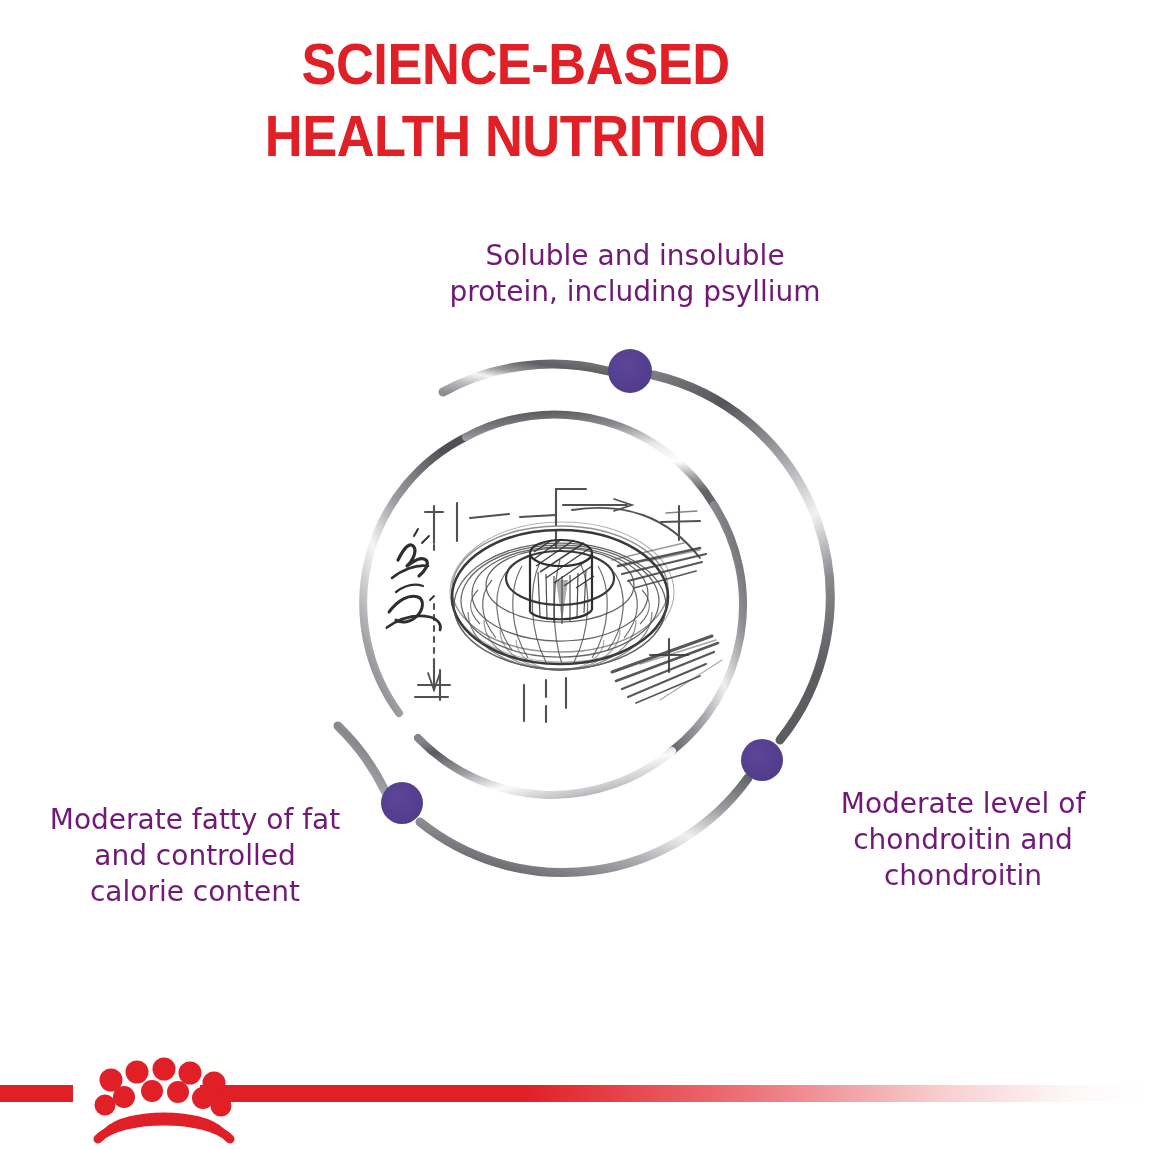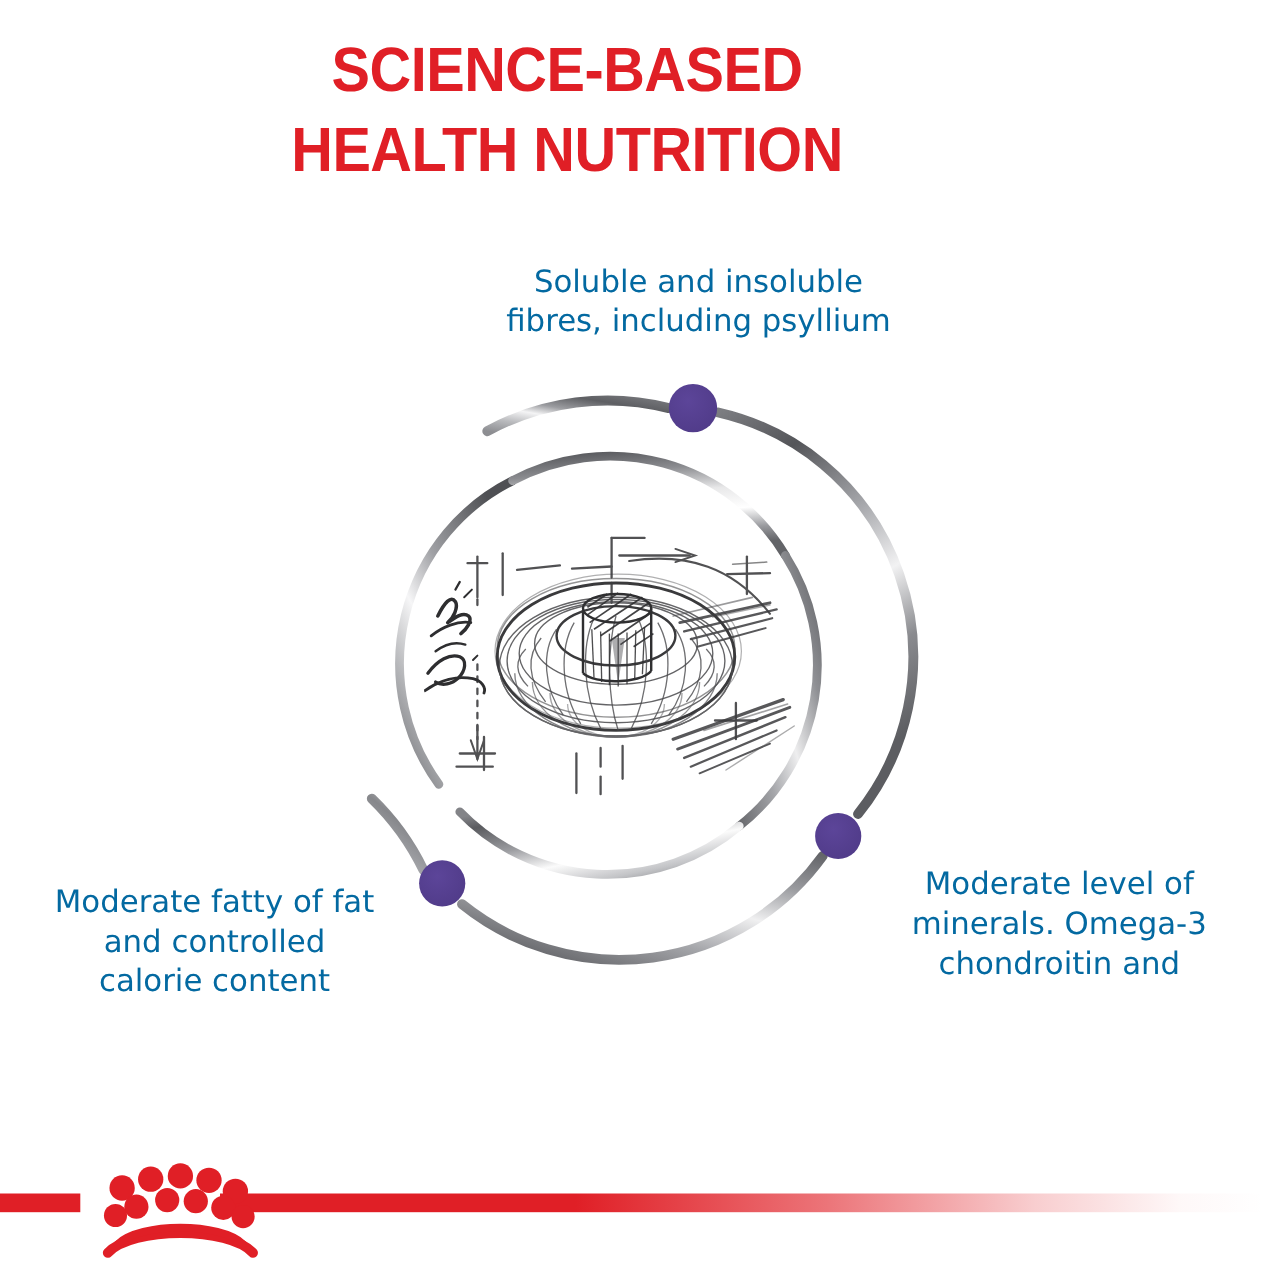--- a/index.html
+++ b/index.html
@@ -32,21 +32,21 @@
     letter-spacing: -0.5px;
     color: #e01f26;
     text-transform: uppercase;
     display: block;
     transform: scaleX(0.92);
   }
 
   
   .callout {
     position: absolute;
-    color: #0369a1;
+    color: #701a75;
     font-family: "DejaVu Sans", "Liberation Sans", sans-serif;
     font-size: 28px;
     line-height: 36px;
     font-weight: 400;
   }
   .callout-top {
     top: 238px;
     left: 355px;
     width: 560px;
     text-align: center;
@@ -325,33 +325,33 @@
 
   <g>
     <circle cx="630" cy="371" r="22" fill="url(#nodeGrad)"></circle>
     <circle cx="402" cy="803" r="21" fill="url(#nodeGrad)"></circle>
     <circle cx="762" cy="760" r="21" fill="url(#nodeGrad)"></circle>
   </g>
 </svg>
 
 <div class="callout callout-top">
   <div>Soluble and insoluble</div>
-  <div>fibres, including psyllium</div>
+  <div>protein, including psyllium</div>
 </div>
 
 <div class="callout callout-left">
   <div>Moderate fatty of fat</div>
   <div>and controlled</div>
   <div>calorie content</div>
 </div>
 
 <div class="callout callout-right">
   <div>Moderate level of</div>
-  <div>minerals. Omega-3</div>
   <div>chondroitin and</div>
+  <div>chondroitin</div>
 </div>
 
 <div class="footer">
   <svg width="1150" height="95" viewBox="0 0 1150 95">
     <defs>
       <linearGradient id="barFade" x1="0" y1="0" x2="1" y2="0">
         <stop offset="0%" stop-color="#e01f26" stop-opacity="1"></stop>
         <stop offset="34%" stop-color="#e01f26" stop-opacity="1"></stop>
         <stop offset="58%" stop-color="#e01f26" stop-opacity="0.62"></stop>
         <stop offset="78%" stop-color="#e01f26" stop-opacity="0.22"></stop>

